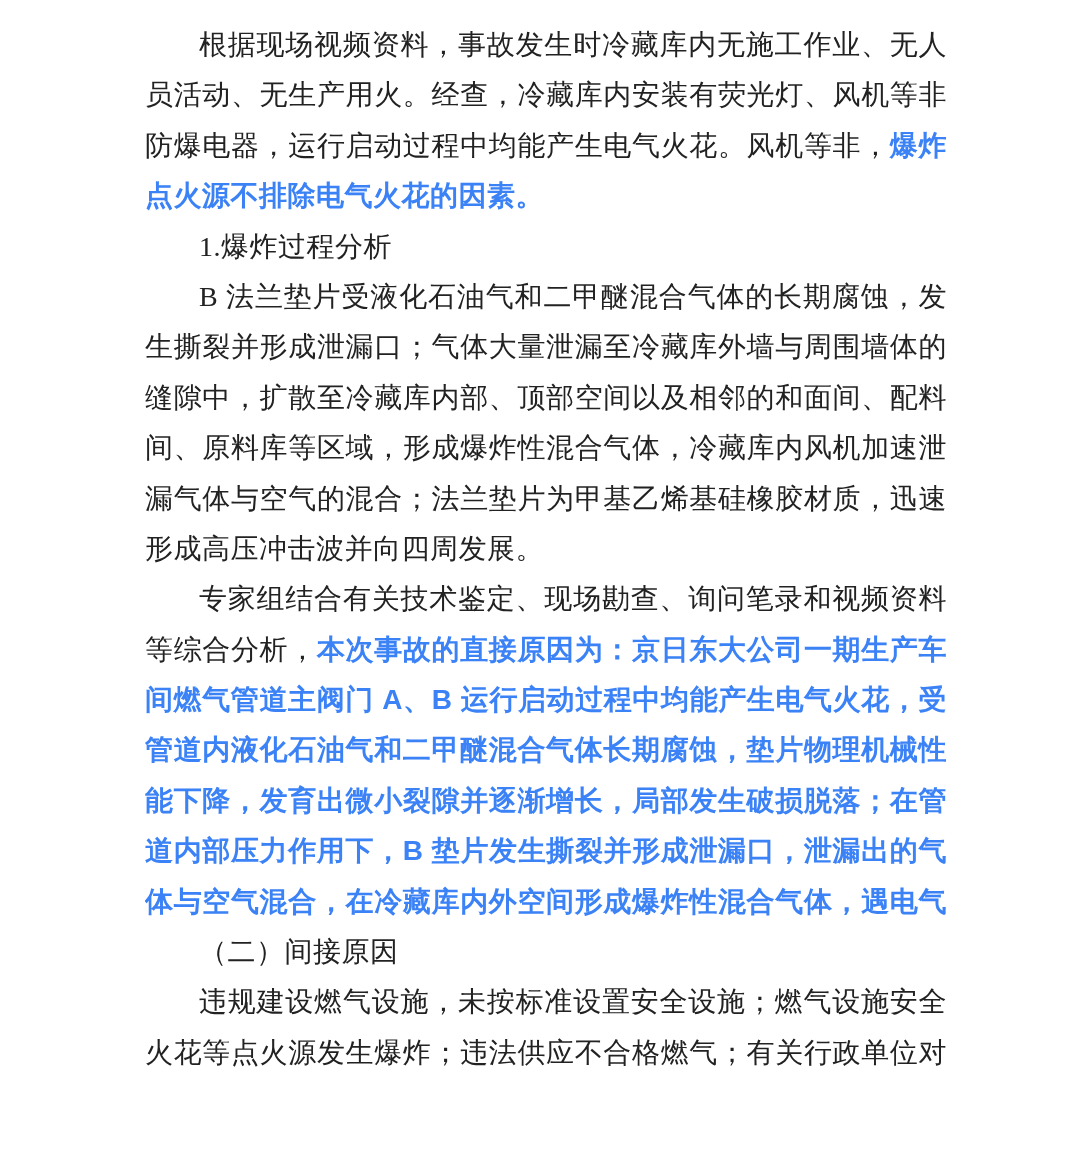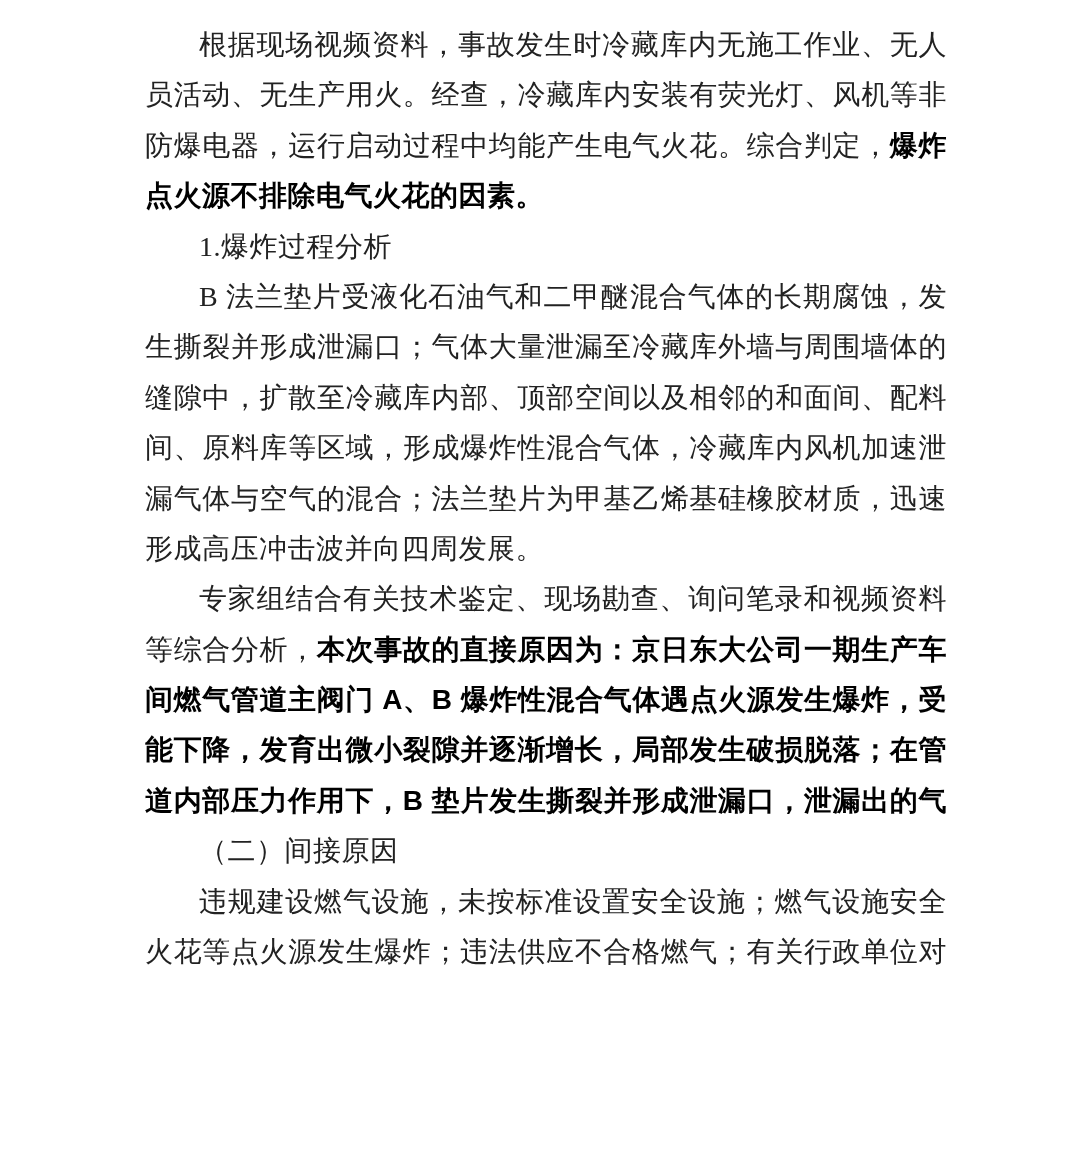--- a/index.html
+++ b/index.html
@@ -43,41 +43,43 @@
   .line.indent {
     padding-left: 54px;
   }
   .seg-regular {
     font-family: "Liberation Serif", "DejaVu Serif", serif;
     font-weight: 400;
   }
   .seg-bold {
     font-family: "Liberation Sans", "DejaVu Sans", sans-serif;
     font-weight: 700;
-    color: #000000;
+    color: #3b82f6;
   }
 </style>
 </head>
 <body>
 
 <div class="page">
   <div class="doc-body">
       <div class="line justify indent"><span class="seg-regular">根据现场视频资料，事故发生时冷藏库内无施工作业、无人</span></div>
       <div class="line justify"><span class="seg-regular">员活动、无生产用火。经查，冷藏库内安装有荧光灯、风机等非</span></div>
-      <div class="line justify"><span class="seg-regular">防爆电器，运行启动过程中均能产生电气火花。综合判定，</span><span class="seg-bold">爆炸</span></div>
+      <div class="line justify"><span class="seg-regular">防爆电器，运行启动过程中均能产生电气火花。风机等非，</span><span class="seg-bold">爆炸</span></div>
       <div class="line"><span class="seg-bold">点火源不排除电气火花的因素。</span></div>
       <div class="line indent"><span class="seg-regular">1.爆炸过程分析</span></div>
       <div class="line justify indent"><span class="seg-regular">B 法兰垫片受液化石油气和二甲醚混合气体的长期腐蚀，发</span></div>
       <div class="line justify"><span class="seg-regular">生撕裂并形成泄漏口；气体大量泄漏至冷藏库外墙与周围墙体的</span></div>
       <div class="line justify"><span class="seg-regular">缝隙中，扩散至冷藏库内部、顶部空间以及相邻的和面间、配料</span></div>
       <div class="line justify"><span class="seg-regular">间、原料库等区域，形成爆炸性混合气体，冷藏库内风机加速泄</span></div>
       <div class="line justify"><span class="seg-regular">漏气体与空气的混合；法兰垫片为甲基乙烯基硅橡胶材质，迅速</span></div>
       <div class="line"><span class="seg-regular">形成高压冲击波并向四周发展。</span></div>
       <div class="line justify indent"><span class="seg-regular">专家组结合有关技术鉴定、现场勘查、询问笔录和视频资料</span></div>
       <div class="line justify"><span class="seg-regular">等综合分析，</span><span class="seg-bold">本次事故的直接原因为：京日东大公司一期生产车</span></div>
-      <div class="line justify"><span class="seg-bold">间燃气管道主阀门 A、B 爆炸性混合气体遇点火源发生爆炸，受</span></div>
+      <div class="line justify"><span class="seg-bold">间燃气管道主阀门 A、B 运行启动过程中均能产生电气火花，受</span></div>
+      <div class="line justify"><span class="seg-bold">管道内液化石油气和二甲醚混合气体长期腐蚀，垫片物理机械性</span></div>
       <div class="line justify"><span class="seg-bold">能下降，发育出微小裂隙并逐渐增长，局部发生破损脱落；在管</span></div>
       <div class="line justify"><span class="seg-bold">道内部压力作用下，B 垫片发生撕裂并形成泄漏口，泄漏出的气</span></div>
+      <div class="line justify"><span class="seg-bold">体与空气混合，在冷藏库内外空间形成爆炸性混合气体，遇电气</span></div>
       <div class="line indent"><span class="seg-regular">（二）间接原因</span></div>
       <div class="line justify indent"><span class="seg-regular">违规建设燃气设施，未按标准设置安全设施；燃气设施安全</span></div>
       <div class="line justify"><span class="seg-regular">火花等点火源发生爆炸；违法供应不合格燃气；有关行政单位对</span></div>
     </div>
 </div>
 
 </body></html>

